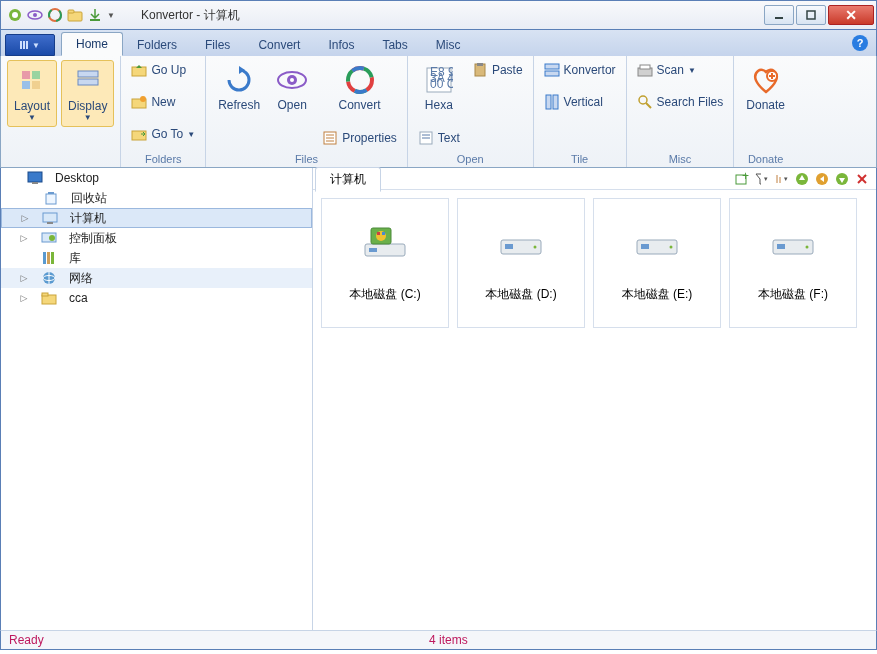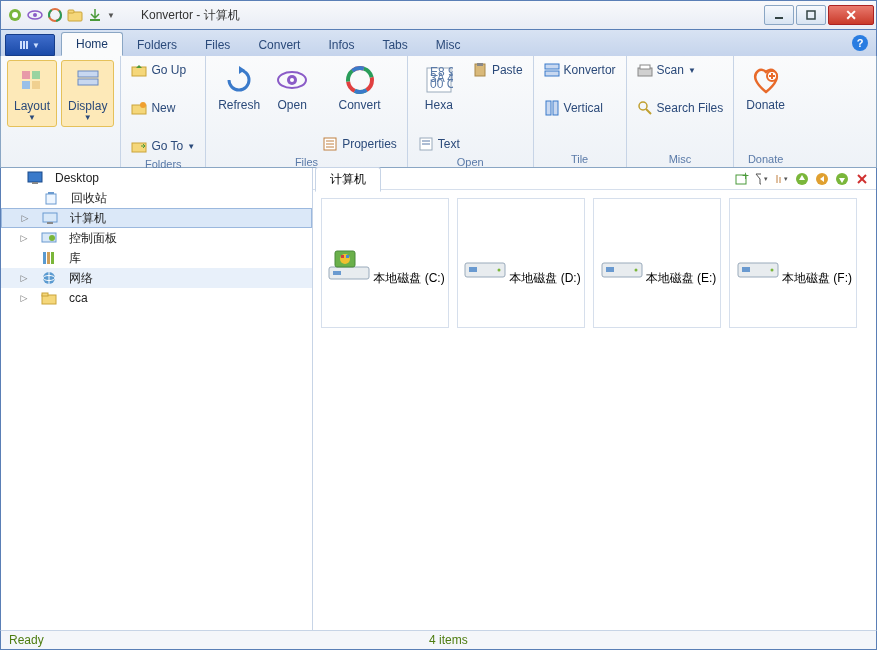--- a/index.html
+++ b/index.html
@@ -27,42 +27,42 @@
 .ribbon { height: 112px; background: linear-gradient(#fafbfc,#eef2f7); border: 1px solid #8aa6c4; border-top: none; display: flex; }
 .group { border-right: 1px solid #c7d4e6; display: flex; flex-direction: column; padding: 4px 6px 0 6px; }
 .group-body { flex: 1; display: flex; align-items: flex-start; gap: 4px; }
 .group-label { text-align: center; color: #5a7aa8; padding: 2px 0 2px 0; font-size: 11px; }
 .bigbtn { display: flex; flex-direction: column; align-items: center; justify-content: flex-start; padding: 4px 6px; border-radius: 3px; cursor: pointer; min-width: 42px; }
 .bigbtn .ic { width: 32px; height: 32px; display: flex; align-items: center; justify-content: center; }
 .bigbtn .lbl { color: #2b4a7a; margin-top: 2px; text-align: center; line-height: 1.2; }
 .bigbtn .dd { color: #2b4a7a; font-size: 8px; }
 .smallbtn { display: flex; align-items: center; gap: 4px; padding: 2px 4px; color: #2b4a7a; cursor: pointer; border-radius: 2px; white-space: nowrap; }
 .smallbtn .sic { width: 16px; height: 16px; display: inline-flex; align-items: center; justify-content: center; }
-.vstack { display: flex; flex-direction: column; gap: 18px; }
+.vstack { display: flex; flex-direction: column; gap: 12px; }
 .highlight { background: #fde9b8; border: 1px solid #e5c15a; border-radius: 3px; }
 
 
 .main { display: flex; height: 462px; border-left: 1px solid #5a7fb6; border-right: 1px solid #5a7fb6; }
 .tree { width: 312px; border-right: 1px solid #c7d4e6; background: #fff; overflow: auto; }
 .tnode { display: flex; align-items: center; height: 20px; padding-left: 4px; gap: 12px; color: #222; cursor: pointer; }
 .tnode.sel { background: #dbe8f8; border: 1px solid #9bb8de; }
 .tnode .exp { width: 10px; color: #777; font-size: 9px; display: inline-flex; justify-content: center; }
 .tnode .nic { width: 16px; height: 16px; display: inline-flex; align-items: center; justify-content: center; }
 
 .content { flex: 1; display: flex; flex-direction: column; }
 .chead { height: 22px; display: flex; align-items: center; border-bottom: 1px solid #d6dfec; }
 .pathtab { padding: 3px 14px; border: 1px solid #c7d4e6; border-bottom: 1px solid #fff; background: #fff; border-radius: 3px 3px 0 0; margin-left: 2px; margin-top: 1px; }
 .ctoolbar { margin-left: auto; display: flex; gap: 4px; padding-right: 6px; }
 .ctoolbar span { width: 16px; height: 16px; display: inline-flex; align-items: center; justify-content: center; cursor: pointer; }
 .items { flex: 1; padding: 8px; display: flex; flex-wrap: wrap; align-content: flex-start; gap: 8px; }
-.item { width: 128px; height: 130px; border: 1px solid #d6dfec; display: flex; flex-direction: row; align-items: center; justify-content: center; cursor: pointer; }
+.item { width: 128px; height: 130px; border: 1px solid #d6dfec; display: flex; flex-direction: column; align-items: center; justify-content: center; cursor: pointer; }
 .item .dic { width: 48px; height: 32px; }
 .item .dlabel { margin-top: 30px; text-align: center; }
 
-.status { height: 20px; border: 1px solid #5a7fb6; border-top: 1px solid #c7d4e6; display: flex; align-items: center; padding: 0 8px; color: #4d7c0f; background: #f4f6fa; }
+.status { height: 20px; border: 1px solid #5a7fb6; border-top: 1px solid #c7d4e6; display: flex; align-items: center; padding: 0 8px; color: #be185d; background: #f4f6fa; }
 .status .sready { flex: 0 0 420px; }
 
 
 svg { display: block; }
 </style>
 </head>
 <body>
 
 <div class="titlebar">
   <div class="ticons">

